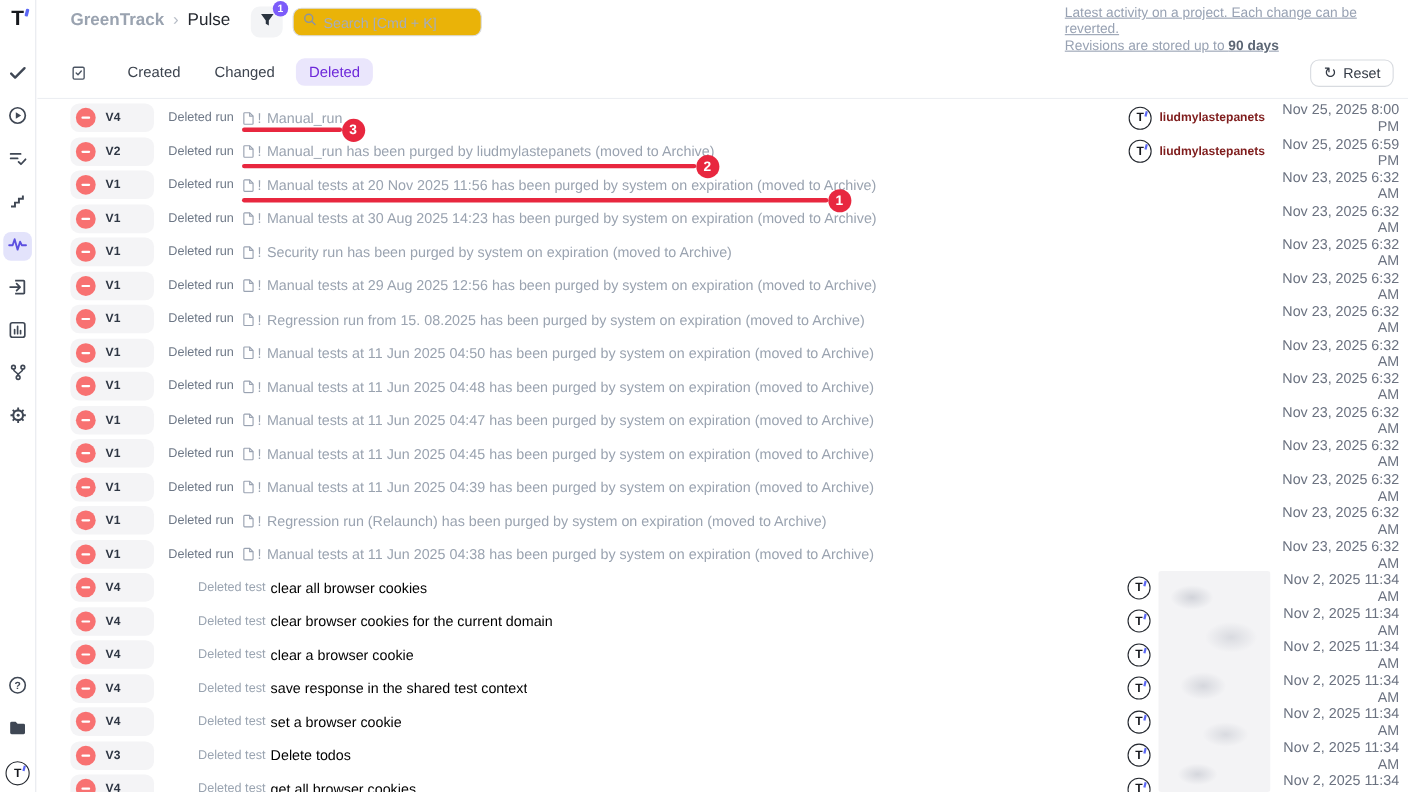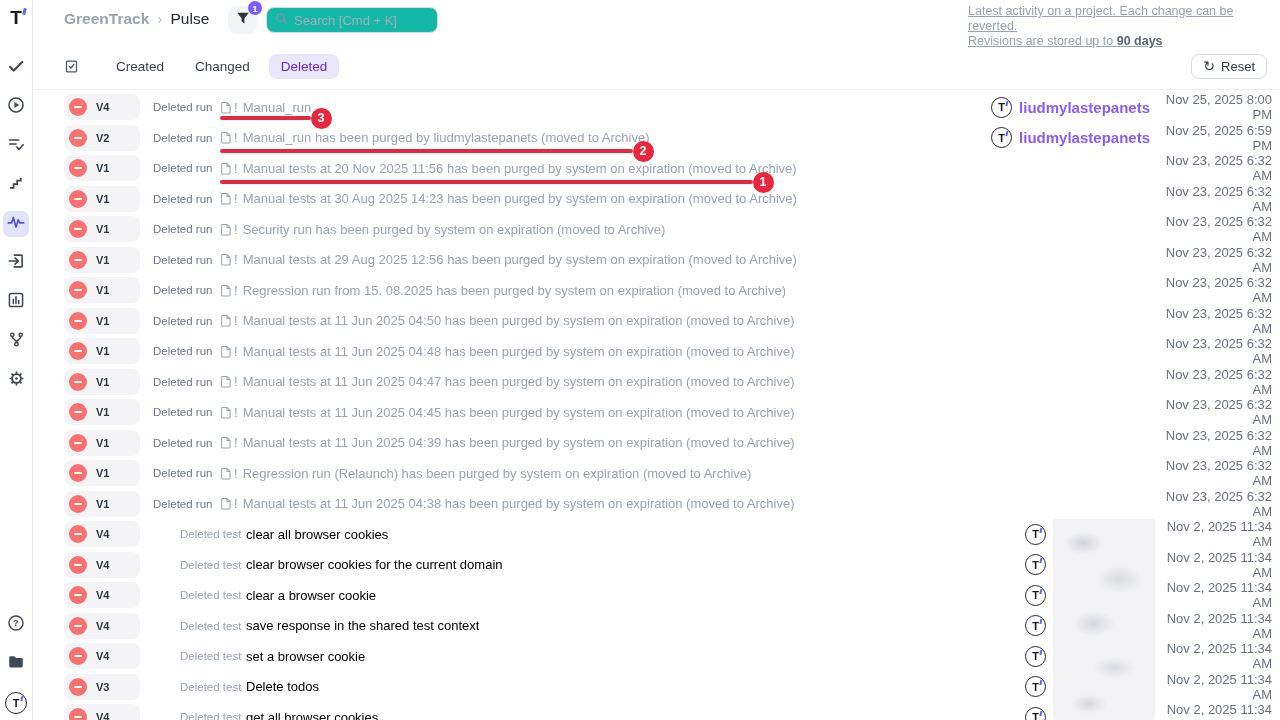--- a/index.html
+++ b/index.html
@@ -25,21 +25,21 @@
   .bc-project { color:#9aa3b0; font-weight:700; }
   .bc-sep { color:#b6bcc6; margin:0 8px; font-weight:400; }
   .bc-page { color:#23272e; font-weight:400; }
 
   .filter-btn { position:absolute; left:194px; top:6px; width:29px; height:28px; background:#f3f4f6;
     border-radius:8px; display:flex; align-items:center; justify-content:center; cursor:pointer; }
   .filter-badge { position:absolute; top:-5px; right:-5px; min-width:14px; height:14px; border-radius:7px;
     background:#7c5cfa; color:#fff; font-size:9.5px; font-weight:700; display:flex; align-items:center; justify-content:center; padding:0 3px; }
 
   .search-box { position:absolute; left:232px; top:7px; width:172px; height:26px; border:1px solid #d9dce1;
-    border-radius:8px; display:flex; align-items:center; padding:0 8px; gap:6px; background:#14b8a6; }
+    border-radius:8px; display:flex; align-items:center; padding:0 8px; gap:6px; background:#eab308; }
   .search-box input { border:none; outline:none; font-size:13px; color:#374151; width:100%;
     font-family:"Liberation Sans", sans-serif; background:transparent; }
   .search-box input::placeholder { color:#a6adba; }
 
   .info-block { position:absolute; left:934px; top:4px; font-size:12.5px; color:#98a2b3; line-height:15px;text-decoration:underline; }
   .info-block b { color:#5c6674; font-weight:700; }
 
   .tabbar { position:absolute; left:30px; right:13px; top:52px; height:28px; display:flex; align-items:center; }
   .tab-icon { margin-right:25px; display:flex; align-items:center; }
   .tab { font-size:13.5px; color:#3c434e; padding:5px 12px; border-radius:8px; cursor:pointer; margin-right:7px; }
@@ -61,21 +61,21 @@
   .rowlabel { margin-left:13px; width:66px; flex:none; font-size:11.5px; color:#6e7887; }
   .row.test .rowlabel { color:#9aa4b1;margin-left:40px; }
   .desc { display:flex; align-items:center; font-size:13px; color:#9aa3b0; white-space:nowrap; overflow:hidden; }
   .row.test .desc { color:#000000; }
   .desc .fic { margin-right:2px; flex:none; }
   .desc .excl { margin-right:5px; color:#9aa3b0; }
   .right { margin-left:auto; display:flex; align-items:center; flex:none; }
   .avatar { width:21px; height:21px; border-radius:50%; border:1.5px solid #23272e; background:#fff;
     display:flex; align-items:center; justify-content:center; font-weight:800; font-size:11px; color:#16181d; position:relative; flex:none; }
   .avatar i { position:absolute; top:3px; right:3.5px; width:2px; height:4.5px; background:#5b67f5; transform:rotate(14deg); }
-  .user { margin-left:7px; font-size:15px; font-weight:700; color:#8b5cf6; }
+  .user { margin-left:7px; font-size:11px; font-weight:700; color:#7f1d1d; }
   .blurspacer { width:104px; }
   .time { width:122px; text-align:right; margin-right:8px; font-size:13px; color:#6b7280; flex:none; }
 
   
   .blurband { position:absolute; left:1053px; top:519px; width:102px; height:201px; z-index:2;
     background:
       radial-gradient(28px 16px at 30% 12%, rgba(168,172,184,.45), transparent 70%),
       radial-gradient(34px 20px at 65% 30%, rgba(168,172,184,.35), transparent 70%),
       radial-gradient(30px 18px at 40% 52%, rgba(168,172,184,.40), transparent 70%),
       radial-gradient(30px 16px at 60% 74%, rgba(168,172,184,.35), transparent 70%),

